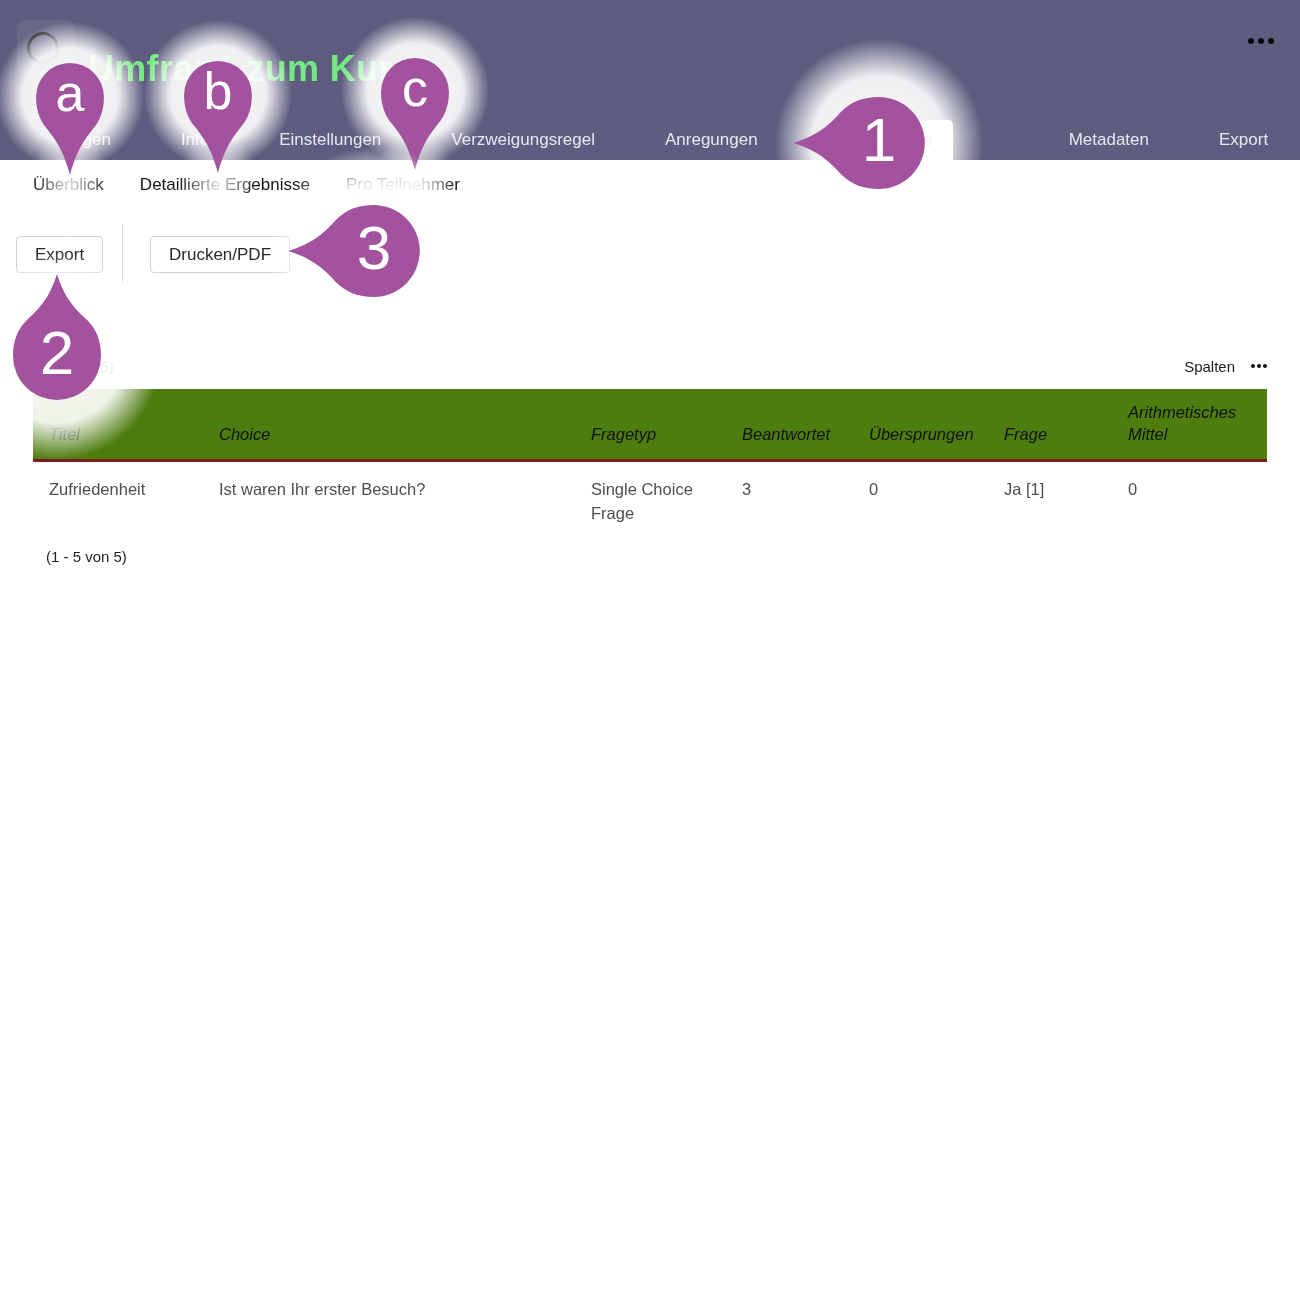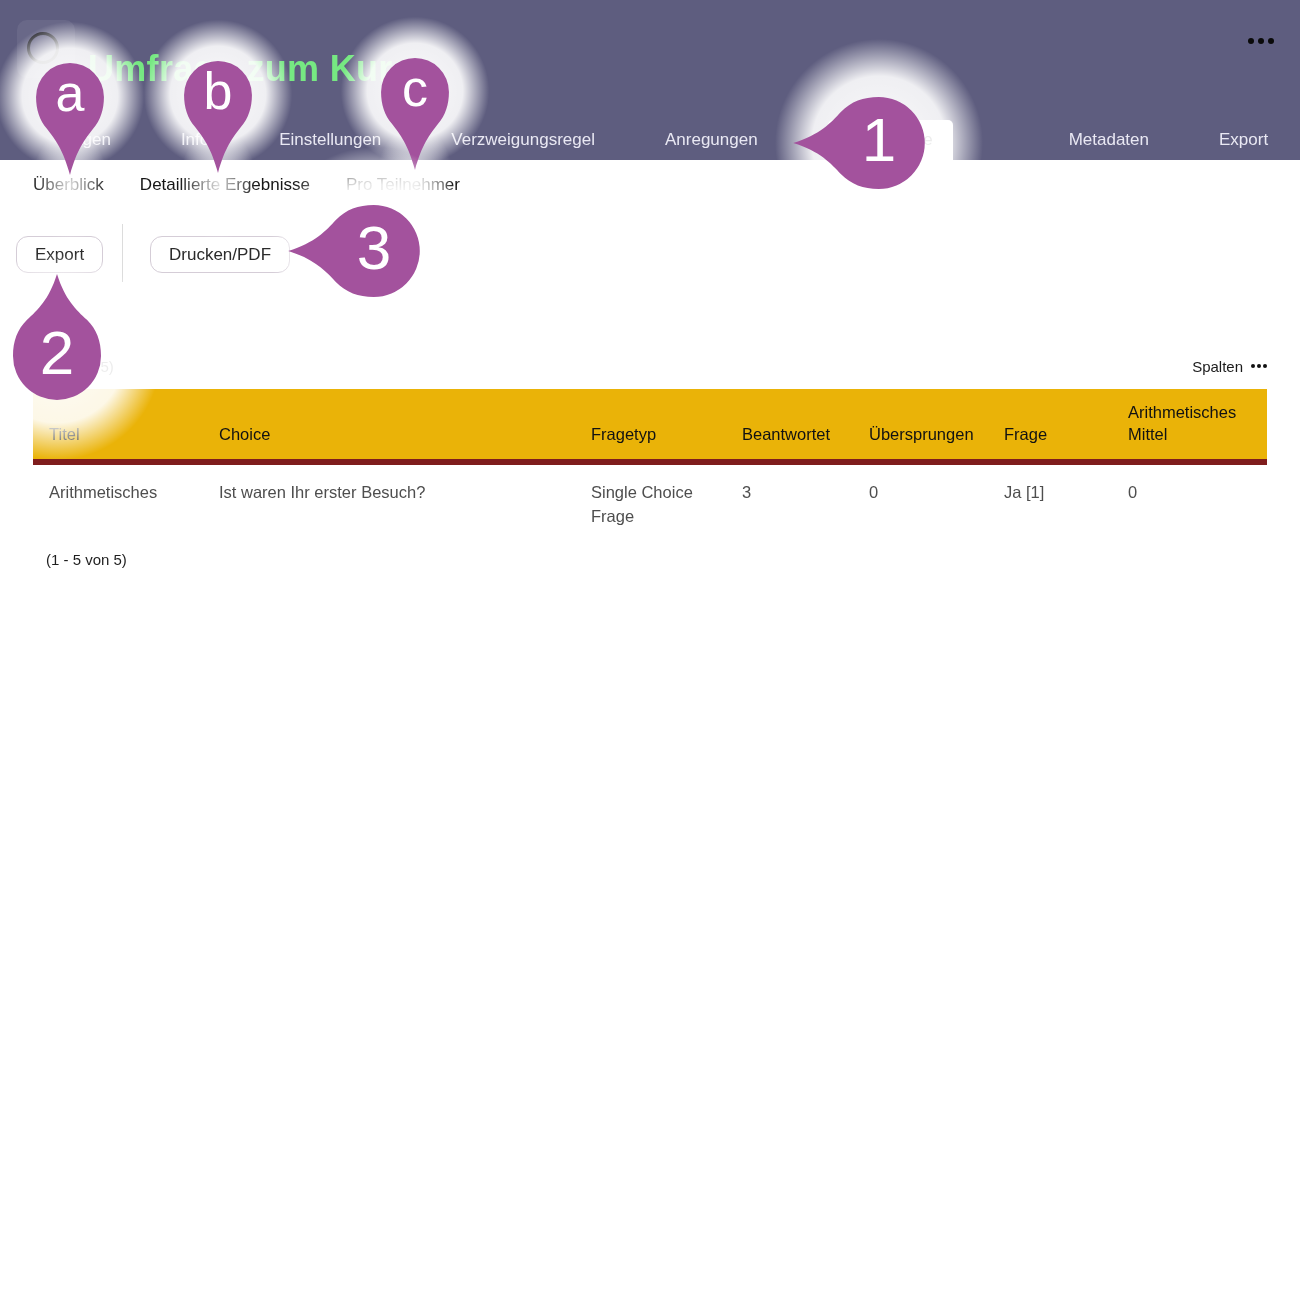--- a/index.html
+++ b/index.html
@@ -21,36 +21,36 @@
   .tabbar { position:absolute; left:33px; right:0; bottom:0; height:40px; display:flex; align-items:stretch; gap:46px; }
   .tab { font-size:17px; line-height:40px; color:#e9e8f3; white-space:nowrap; cursor:pointer;margin-left:24px; }
   .tab.active { background:#ffffff; color:#1b1b1b; padding:0 20px; border-radius:5px 5px 0 0; }
   .tab-spacer { width:100px; }
 
   
   .subtabs { position:absolute; left:33px; top:160px; height:50px; display:flex; align-items:center; gap:36px; z-index:2; }
   .subtab { font-size:17px; color:#161616; white-space:nowrap; cursor:pointer; }
 
   
-  .btn { position:absolute; top:236px; height:37px; box-sizing:border-box; border:1px solid #d5cdd7; border-radius:12px;
+  .btn { position:absolute; top:236px; height:37px; box-sizing:border-box; border:1px solid #d5cdd7; border-radius:4px;
          background:#fff; font-size:17px; color:#2b2b2b; padding:0 18px; display:flex; align-items:center; cursor:pointer; z-index:2; }
   .btn-export { left:16px; }
   .btn-print  { left:150px; }
   .toolbar-divider { position:absolute; left:122px; top:224px; width:1px; height:58px; background:#dcdcdc; }
 
   
   .results { position:absolute; left:33px; top:356px; width:1234px; z-index:2; }
   .meta-row { display:flex; justify-content:space-between; align-items:center; font-size:15px; color:#1f1f1f; height:20px; }
-  .columns-btn { display:flex; align-items:center; gap:8px; cursor:pointer; font-size:15px; color:#1b1b1b; }
+  .columns-btn { display:flex; align-items:center; gap:16px; cursor:pointer; font-size:15px; color:#1b1b1b; }
   .dots3 { display:inline-flex; gap:2px; align-items:center; }
   .dots3 i { width:4px; height:4px; border-radius:50%; background:#111; }
 
   table { width:100%; border-collapse:collapse; table-layout:fixed; margin-top:13px; }
-  th { background:#eab308; text-align:left; vertical-align:bottom; font-weight:400; color:#121212;
-       font-size:16.5px; line-height:1.35; padding:12px 10px 13px 16px; border-bottom:6px solid #7f1d1d; }
+  th { background:#4d7c0f; text-align:left; vertical-align:bottom; font-weight:400; color:#121212;
+       font-size:16.5px; line-height:1.35; padding:12px 10px 13px 16px; border-bottom:3px solid #7f1d1d;font-style:italic; }
   th.nw { white-space:nowrap; }
   td { font-size:16.5px; color:#4e4e4e; vertical-align:top; line-height:1.48; padding:15px 20px 15px 16px; }
   tbody tr + tr td { border-top:1px solid #dcdcdc; }
   .pag-bottom { margin:8px 0 0 13px; font-size:15px; color:#1f1f1f; }
 
   
   .marker { position:absolute; width:0; height:0; z-index:40; }
   .marker .glow { position:absolute; left:0; top:0; transform:translate(-50%,-50%); border-radius:50%;
     background:radial-gradient(circle, rgba(255,255,255,0.97) 0%, rgba(255,255,255,0.9) 45%, rgba(255,255,255,0) 70%); }
   .glow-s { width:150px; height:150px; }
@@ -141,21 +141,21 @@
           <th class="nw">Choice</th>
           <th class="nw">Fragetyp</th>
           <th class="nw">Beantwortet</th>
           <th class="nw">Übersprungen</th>
           <th class="nw">Frage</th>
           <th>Arithmetisches Mittel</th>
         </tr>
       </thead>
       <tbody>
         <tr>
-          <td>Arithmetisches</td>
+          <td>Zufriedenheit</td>
           <td>Ist waren Ihr erster Besuch?</td>
           <td>Single Choice Frage</td>
           <td>3</td>
           <td>0</td>
           <td>Ja [1]</td>
           <td>0</td>
         </tr>
       </tbody>
     </table>
     <div class="pag-bottom">(1 - 5 von 5)</div>

